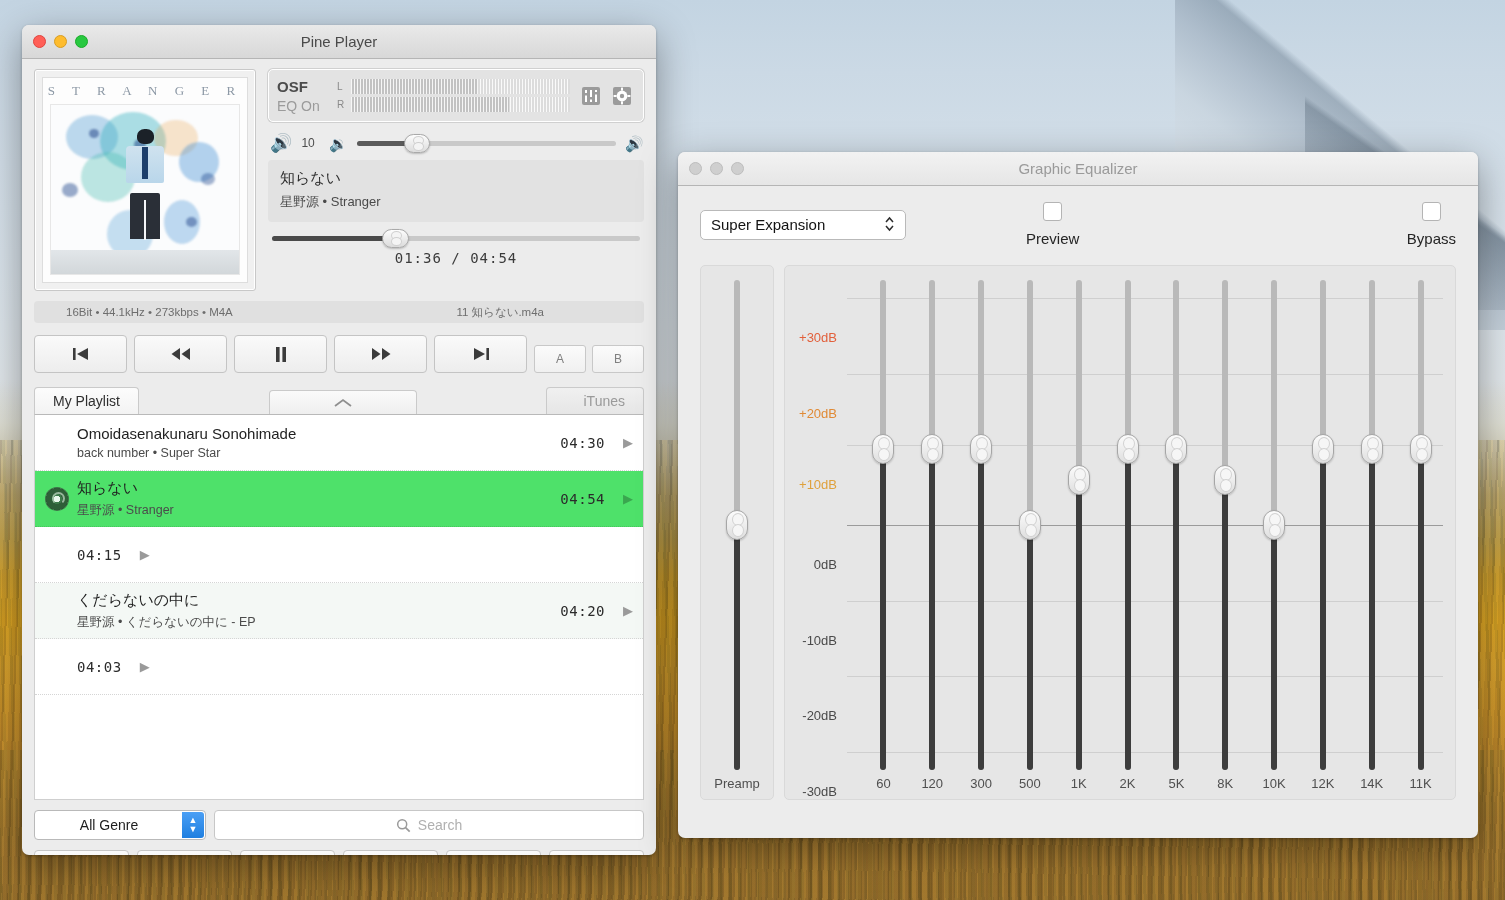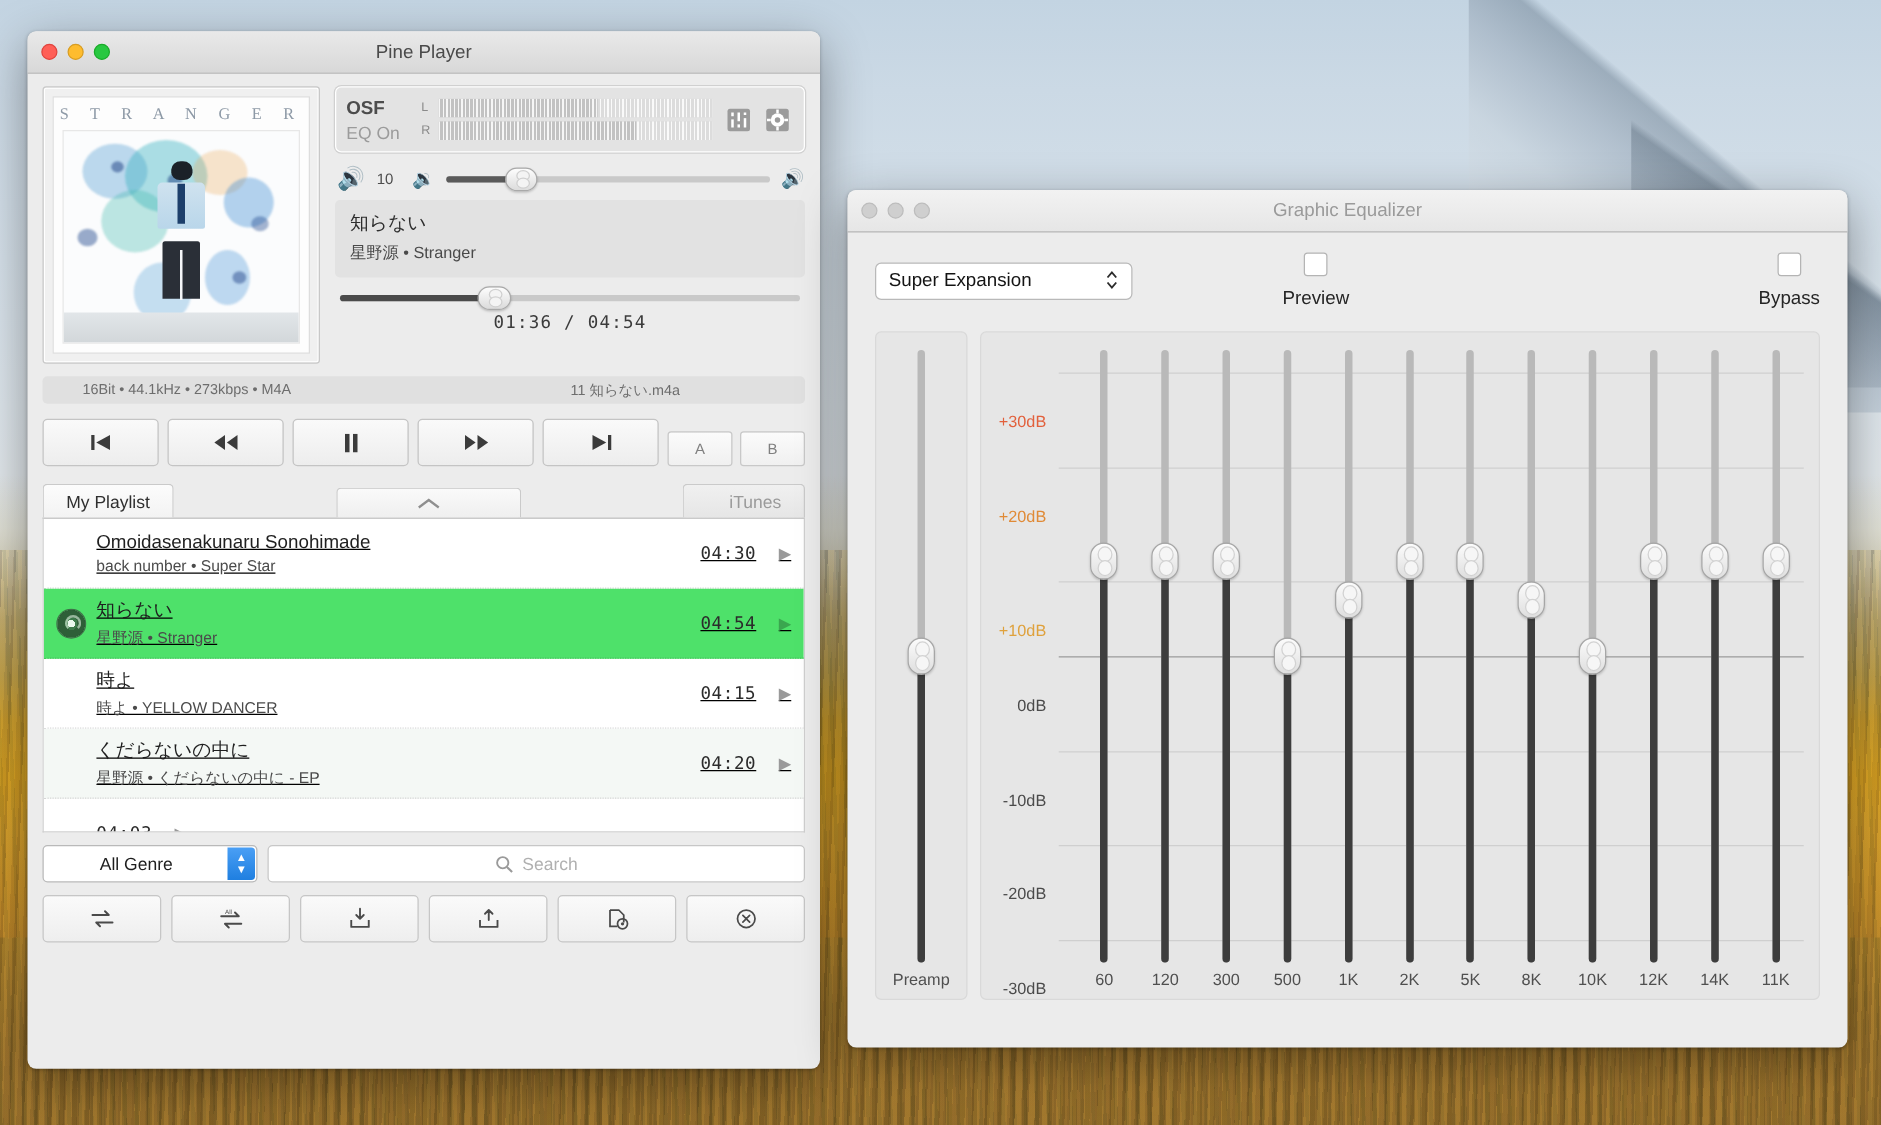--- a/index.html
+++ b/index.html
@@ -147,21 +147,21 @@
   .tabs { display:flex; align-items:flex-end; margin-top:14px; gap:0; }
   .tab { height:27px; padding:0 18px; font-size:14px; display:flex; align-items:center;
          border:1px solid #cacaca; border-bottom:none; border-radius:4px 4px 0 0;
          background:linear-gradient(to bottom,#fcfcfc,#f3f3f3); color:#2f2f2f; }
   .tab.inactive { background:linear-gradient(to bottom,#f0f0f0,#e6e6e6); color:#9a9a9a;padding-left:36px; }
   .tab-up { width:148px; height:24px; margin:0 auto; border:1px solid #cacaca; border-bottom:none;
             border-radius:4px 4px 0 0; background:linear-gradient(to bottom,#fafafa,#efefef);
             display:flex; align-items:center; justify-content:center; color:#8b8b8b; font-size:12px; }
 
   .playlist { background:#fff; border:1px solid #cfcfcf; border-top:1px solid #b9b9b9;
-              height:252px; overflow:hidden;text-decoration:underline; }
+              height:386px; overflow:hidden; }
   .row { height:56px; display:flex; align-items:center; padding:0 6px 0 10px;
          border-bottom:1px dotted #d5d5d5; position:relative; }
   .row.alt { background:#f4f8f5; }
   .row.sel { background:#4ee16a; border-bottom:1px dotted #46c65d; }
   .disc { width:24px; height:24px; border-radius:50%;
           background:radial-gradient(circle at 50% 50%, #e9f7ec 0 3px, #3d7a4a 3px 5px, #2e5f38 5px 11px, #4b8c58 11px 12px);
           box-shadow:inset 0 0 0 1px rgba(0,0,0,.18); margin-right:8px; flex:0 0 auto;
           position:relative; }
   .disc:after { content:""; position:absolute; left:7px; top:5px; width:9px; height:9px;
           border-radius:50%; border:2px solid rgba(240,255,240,.55); border-bottom-color:transparent; }
@@ -423,24 +423,20 @@
           <div class="disc"></div>
           <div class="rtxt">
             <div class="rtitle">知らない</div>
             <div class="rsub">星野源 • Stranger</div>
           </div>
           <div class="rtime">04:54</div>
           <div class="rplay">▶</div>
         </div>
         <div class="row">
           <div class="spacer24"></div>
-          <div class="rtxt">
-            <div class="rtitle">時よ</div>
-            <div class="rsub">時よ • YELLOW DANCER</div>
-          </div>
           <div class="rtime">04:15</div>
           <div class="rplay">▶</div>
         </div>
         <div class="row alt">
           <div class="spacer24"></div>
           <div class="rtxt">
             <div class="rtitle">くだらないの中に</div>
             <div class="rsub">星野源 • くだらないの中に - EP</div>
           </div>
           <div class="rtime">04:20</div>
@@ -554,21 +550,21 @@
       </div>
 
       <div class="bands-panel">
         <div class="grid-lines" id="gridLines">
             <div class="gl" style="top: 18px;">
               <span class="db-label" style="color: rgb(226, 96, 60); top: 0px;">+30dB</span>
             </div>
             <div class="gl" style="top: 93.6667px;">
               <span class="db-label" style="color: rgb(224, 138, 54); top: 0px;">+20dB</span>
             </div>
-            <div class="gl" style="top: 185px;">
+            <div class="gl" style="top: 165px;">
               <span class="db-label" style="color: rgb(223, 161, 60); top: 0px;">+10dB</span>
             </div>
             <div class="gl zero" style="top: 245px;">
               <span class="db-label" style="color: rgb(74, 74, 74); top: 0px;">0dB</span>
             </div>
             <div class="gl" style="top: 320.667px;">
               <span class="db-label" style="color: rgb(74, 74, 74); top: 0px;">-10dB</span>
             </div>
             <div class="gl" style="top: 396.333px;">
               <span class="db-label" style="color: rgb(74, 74, 74); top: 0px;">-20dB</span>

